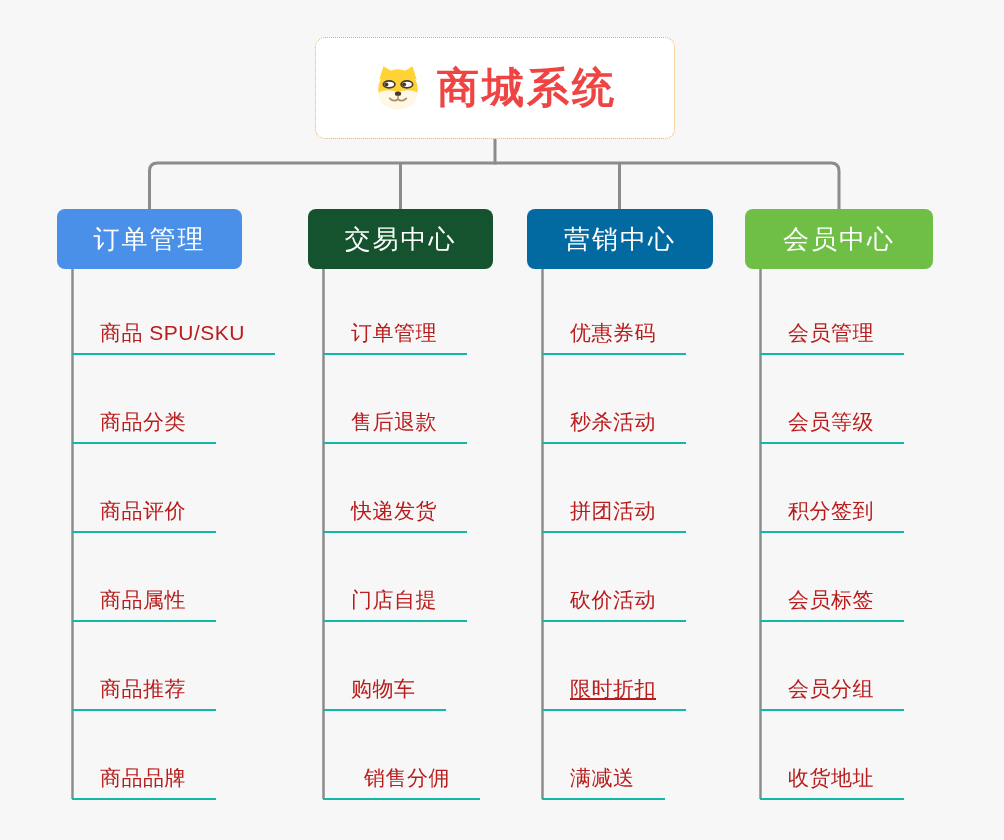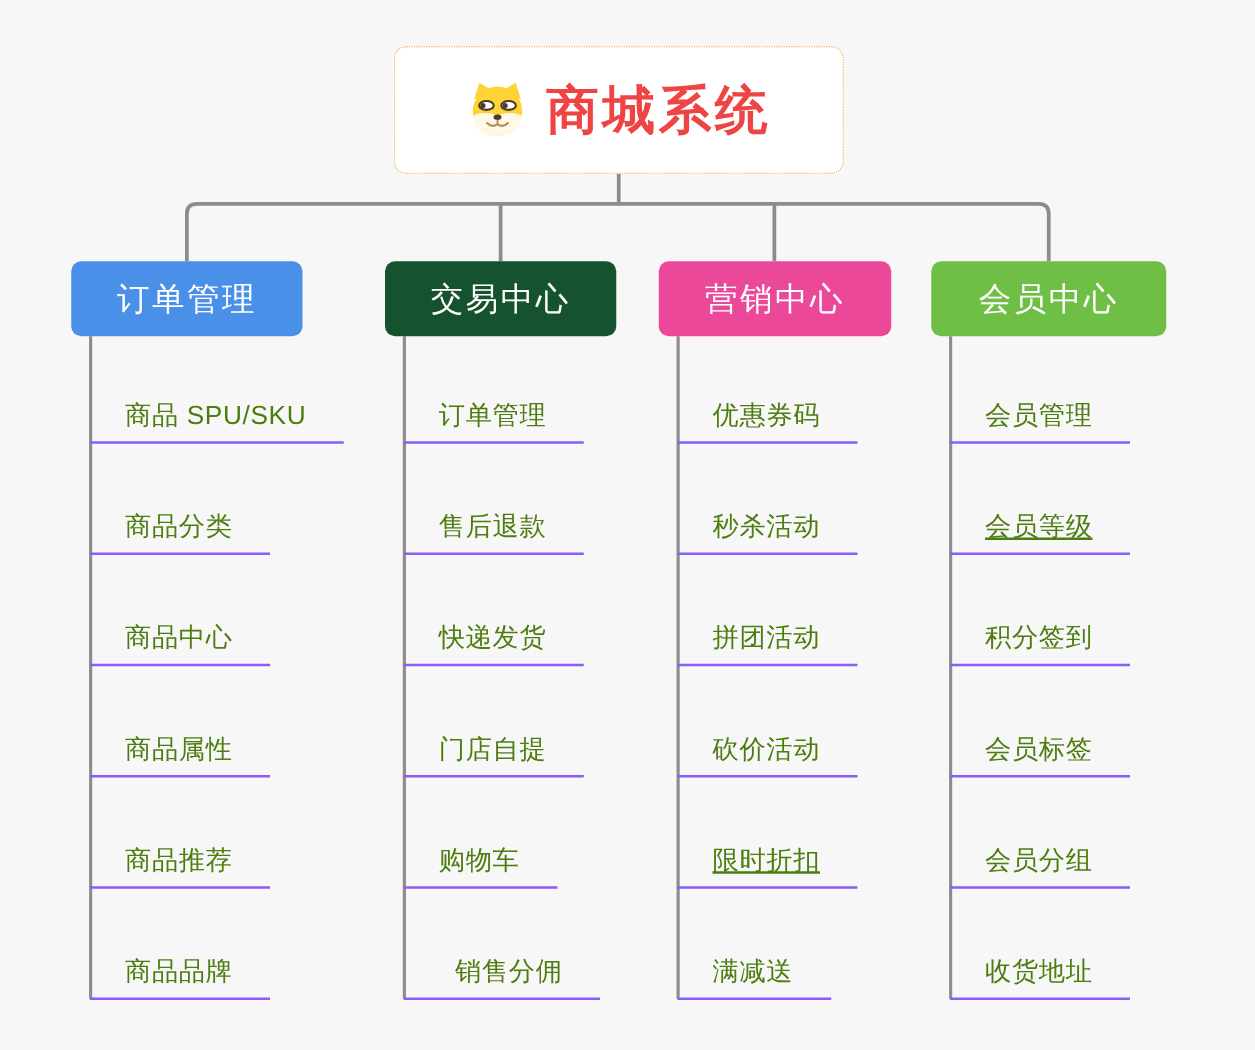--- a/index.html
+++ b/index.html
@@ -27,23 +27,23 @@
 
   .branch-node{
     position:absolute;top:209px;height:60px;border-radius:8px;
     display:flex;align-items:center;justify-content:center;
     color:#ffffff;font-size:26px;letter-spacing:2px;white-space:nowrap;
     cursor:pointer;
   }
 
   .leaf{
     position:absolute;
-    font-size:21px;color:#4d7c0f;letter-spacing:0.5px;
+    font-size:21px;color:#b91c1c;letter-spacing:0.5px;
     line-height:30px;padding:0 30px 5px 28px;
-    border-bottom:2px solid #8b5cf6;
+    border-bottom:2px solid #14b8a6;
     white-space:nowrap;cursor:pointer;
   }
 </style>
 </head>
 <body>
 
 <div class="stage">
 
   <svg class="connectors" width="1004" height="840">
 
@@ -75,48 +75,48 @@
     </svg>
     <span class="root-label">商城系统</span>
   </div>
 
   <div class="branch-node" style="left: 57px; width: 185px; background-color: rgb(74, 143, 232);">
       <span>订单管理</span>
     </div>
   <div class="branch-node" style="left: 308px; width: 185px; background-color: #14532d;">
       <span>交易中心</span>
     </div>
-  <div class="branch-node" style="left: 527px; width: 186px; background-color: #ec4899;">
+  <div class="branch-node" style="left: 527px; width: 186px; background-color: #0369a1;">
       <span>营销中心</span>
     </div>
   <div class="branch-node" style="left: 745px; width: 188px; background-color: rgb(111, 190, 69);">
       <span>会员中心</span>
     </div>
 
   <div class="leaf" style="left:72px;top:318px;">商品 SPU/SKU</div>
   <div class="leaf" style="left:72px;top:407px;">商品分类</div>
-  <div class="leaf" style="left:72px;top:496px;">商品中心</div>
+  <div class="leaf" style="left:72px;top:496px;">商品评价</div>
   <div class="leaf" style="left:72px;top:585px;">商品属性</div>
   <div class="leaf" style="left:72px;top:674px;">商品推荐</div>
   <div class="leaf" style="left:72px;top:763px;">商品品牌</div>
 
   <div class="leaf" style="left:323px;top:318px;">订单管理</div>
   <div class="leaf" style="left:323px;top:407px;">售后退款</div>
   <div class="leaf" style="left:323px;top:496px;text-align:right;">快递发货</div>
   <div class="leaf" style="left:323px;top:585px;">门店自提</div>
   <div class="leaf" style="left:323px;top:674px;">购物车</div>
   <div class="leaf" style="left:323px;top:763px;padding-left:41px;">销售分佣</div>
 
   <div class="leaf" style="left:542px;top:318px;">优惠券码</div>
   <div class="leaf" style="left:542px;top:407px;">秒杀活动</div>
   <div class="leaf" style="left:542px;top:496px;">拼团活动</div>
   <div class="leaf" style="left:542px;top:585px;">砍价活动</div>
   <div class="leaf" style="left:542px;top:674px;text-decoration:underline;">限时折扣</div>
   <div class="leaf" style="left:542px;top:763px;">满减送</div>
 
   <div class="leaf" style="left:760px;top:318px;">会员管理</div>
-  <div class="leaf" style="left:760px;top:407px;text-decoration:underline;">会员等级</div>
+  <div class="leaf" style="left:760px;top:407px;">会员等级</div>
   <div class="leaf" style="left:760px;top:496px;">积分签到</div>
   <div class="leaf" style="left:760px;top:585px;">会员标签</div>
   <div class="leaf" style="left:760px;top:674px;">会员分组</div>
   <div class="leaf" style="left:760px;top:763px;">收货地址</div>
 
 </div>
 
 </body></html>

